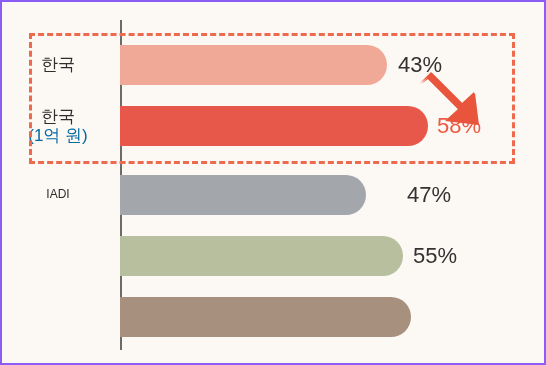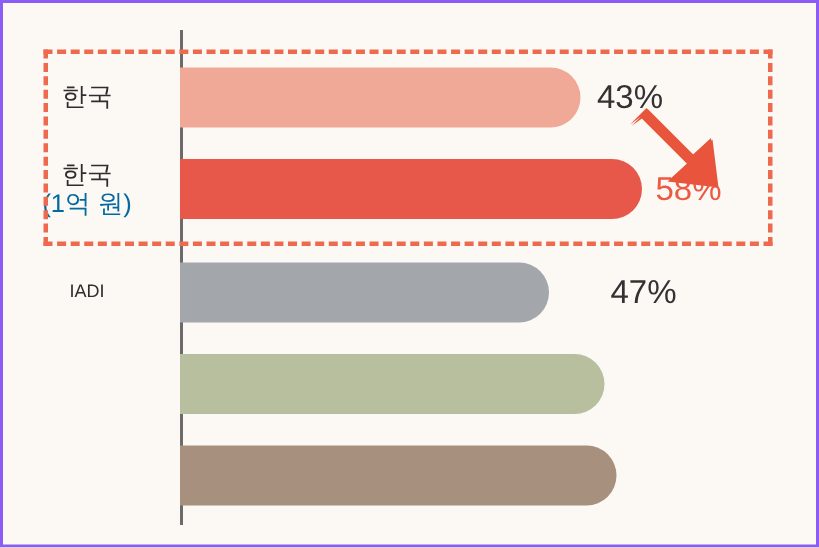--- a/index.html
+++ b/index.html
@@ -159,20 +159,21 @@
         </div>
         <div class="bar-track">
           <div class="bar-fill" style="width: 246px; background: rgb(163, 166, 171);"></div>
         </div>
         <div class="bar-value" style="left: 374px; margin-left: 31px;">47%</div>
       </div>
       <div class="bar-row" style="top: 233px;">
         <div class="bar-track">
           <div class="bar-fill" style="width: 283px; background: rgb(184, 191, 158);"></div>
         </div>
+        <div class="bar-value" style="left: 411px;">55%</div>
       </div>
       <div class="bar-row" style="top: 294px;">
         <div class="bar-track">
           <div class="bar-fill" style="width: 291px; background: rgb(168, 144, 126);"></div>
         </div>
       </div>
     </div>
 
   <div id="highlight-box"></div>
 

